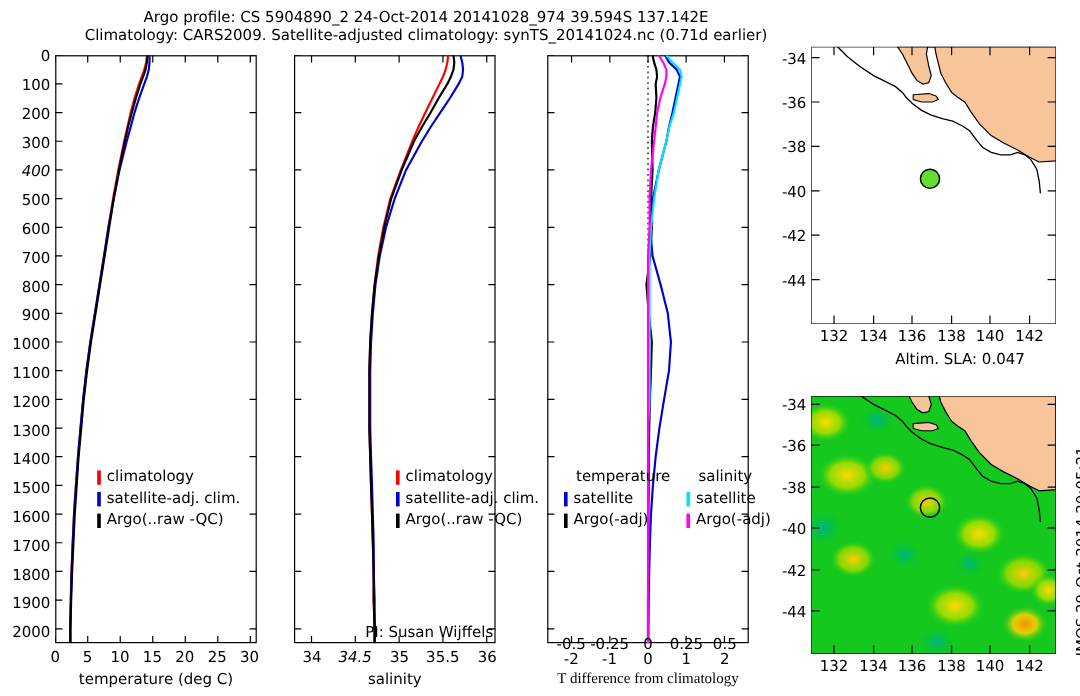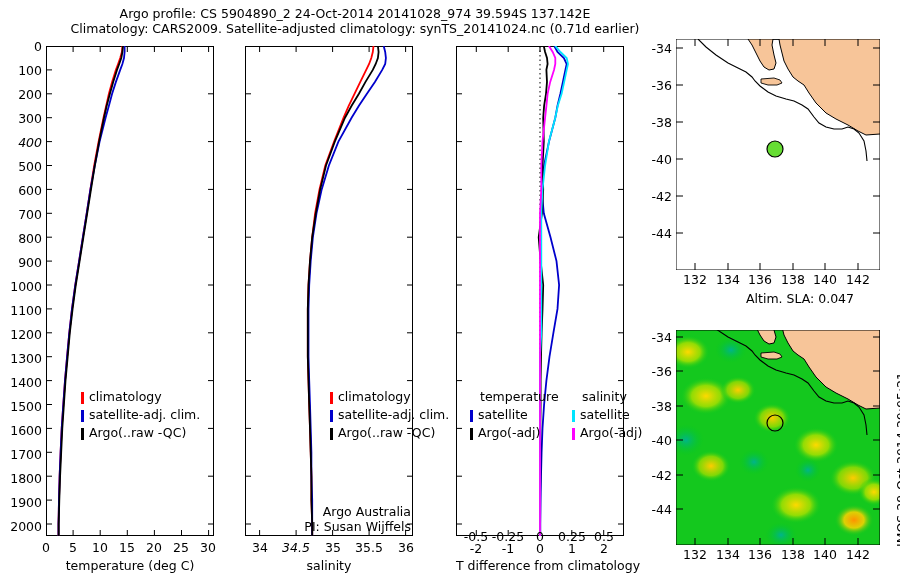--- a/index.html
+++ b/index.html
@@ -172,21 +172,20 @@
   <div class="tickLabel" style="left:388px;top:540px;width:36px;text-align:center;">36</div>
   <div class="axlabel" style="left:245px;top:558px;width:168px;">salinity</div>
 
   <div class="legbar" style="left:330px;top:392px;background:#ff0000;"></div>
   <div class="legtext" style="left:338px;top:389px;">climatology</div>
   <div class="legbar" style="left:330px;top:410px;background:#0000cc;"></div>
   <div class="legtext" style="left:338px;top:407px;">satellite-adj. clim.</div>
   <div class="legbar" style="left:330px;top:428px;background:#000000;"></div>
   <div class="legtext" style="left:338px;top:425px;">Argo(..raw -QC)</div>
 
-  <div class="note" style="left:253px;top:504px;width:158px;">Argo Australia</div>
   <div class="note" style="left:253px;top:519px;width:158px;">PI: Susan Wijffels</div>
 
   <div class="axbox" style="left:456px;top:46px;width:168px;height:490px;"></div>
   <svg style="position:absolute;left:456px;top:46px;" width="168" height="490" viewBox="0 0 168 490">
     <g class="tk">
       <line x1="0" y1="0" x2="6" y2="0"></line>
         <line x1="0" y1="47.8" x2="6" y2="47.8"></line>
       <line x1="0" y1="95.6" x2="6" y2="95.6"></line>
         <line x1="0" y1="143.4" x2="6" y2="143.4"></line>
       <line x1="0" y1="191.2" x2="6" y2="191.2"></line>
@@ -234,21 +233,21 @@
   <div class="tickLabel" style="left:487px;top:529px;width:42px;text-align:center;">-0.25</div>
   <div class="tickLabel" style="left:519px;top:529px;width:42px;text-align:center;">0</div>
   <div class="tickLabel" style="left:551px;top:529px;width:42px;text-align:center;">0.25</div>
   <div class="tickLabel" style="left:583px;top:529px;width:42px;text-align:center;">0.5</div>
 
   <div class="tickLabel" style="left:455px;top:541px;width:42px;text-align:center;">-2</div>
   <div class="tickLabel" style="left:487px;top:541px;width:42px;text-align:center;">-1</div>
   <div class="tickLabel" style="left:519px;top:541px;width:42px;text-align:center;">0</div>
   <div class="tickLabel" style="left:551px;top:541px;width:42px;text-align:center;">1</div>
   <div class="tickLabel" style="left:583px;top:541px;width:42px;text-align:center;">2</div>
-  <div class="axlabel" style="left:456px;top:558px;width:168px;">T difference from climatology</div>
+  <div class="axlabel" style="left:456px;top:558px;width:168px;font-family:Liberation Serif, serif;">T difference from climatology</div>
 
   <div class="legtext" style="left:480px;top:389px;">temperature</div>
   <div class="legbar" style="left:470px;top:410px;background:#0000cc;"></div>
   <div class="legtext" style="left:478px;top:407px;">satellite</div>
   <div class="legbar" style="left:470px;top:428px;background:#000000;"></div>
   <div class="legtext" style="left:478px;top:425px;">Argo(-adj)</div>
 
   <div class="legtext" style="left:582px;top:389px;">salinity</div>
   <div class="legbar" style="left:572px;top:410px;background:#00e5ff;"></div>
   <div class="legtext" style="left:580px;top:407px;">satellite</div>

